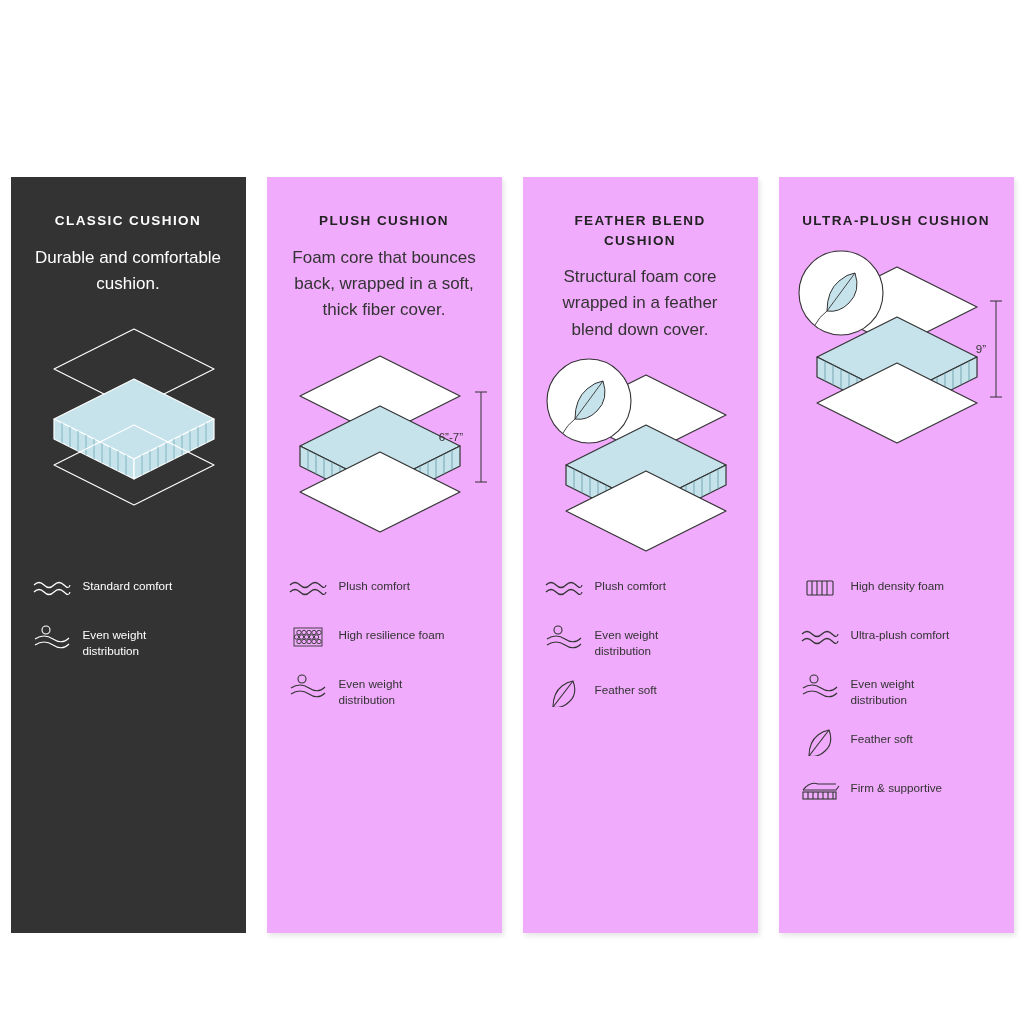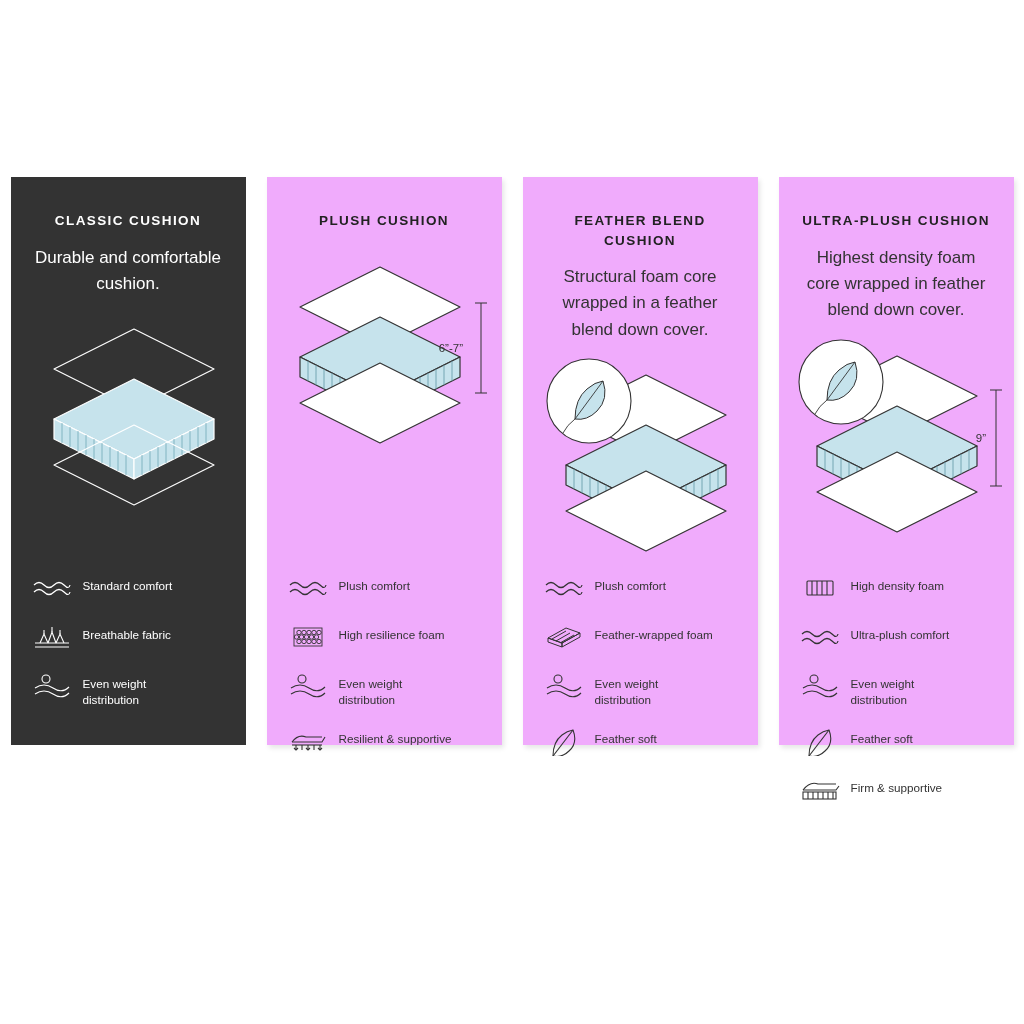--- a/index.html
+++ b/index.html
@@ -22,21 +22,21 @@
     position: absolute;
     left: 0;
     top: 177px;
     width: 1024px;
     display: flex;
     justify-content: center;
     gap: 21px;
   }
   .card {
     width: 235px;
-    height: 568px;
+    height: 756px;
     position: relative;
     box-sizing: border-box;
     padding: 34px 18px 0 18px;
   }
   .card.dark {
     background: #333333;
     color: #ffffff;
   }
   .card.light {
     background: #f0abfc;
@@ -155,47 +155,33 @@
             <svg width="40" height="20" viewBox="0 0 40 20" fill="none" stroke="#ffffff" stroke-width="1.2">
               <path d="M2 7 q5 -5 10 0 t10 0 t10 0 t6 0"></path>
               <path d="M2 14 q5 -5 10 0 t10 0 t10 0 t6 0"></path>
             </svg>
           </span>
           <span class="feature-label">Standard comfort</span>
         </div>
         <div class="feature">
           <span class="feature-icon">
             <svg width="40" height="28" viewBox="0 0 40 28" fill="none" stroke="#ffffff" stroke-width="1.1">
-              <path d="M3 20 h34"></path>
-              <path d="M3 24 h34"></path>
-              <path d="M8 20 l4 -9 l4 9"></path>
-                <path d="M16 20 l4 -11 l4 11"></path>
-                <path d="M24 20 l4 -9 l4 9"></path>
-              <path d="M12 11 v-4"></path>
-                <path d="M20 9 v-5"></path>
-                <path d="M28 11 v-4"></path>
-            </svg>
-          </span>
-          <span class="feature-label">Breathable fabric</span>
-        </div>
-        <div class="feature">
-          <span class="feature-icon">
-            <svg width="40" height="28" viewBox="0 0 40 28" fill="none" stroke="#ffffff" stroke-width="1.1">
               <circle cx="14" cy="7" r="4"></circle>
               <path d="M3 16 q9 -6 18 0 t16 -1"></path>
               <path d="M3 22 q9 -6 18 0 t16 -1"></path>
             </svg>
           </span>
           <span class="feature-label">Even weight distribution</span>
         </div>
       </div>
     </div>
 
     <div class="card light">
       <div class="card-title">PLUSH CUSHION</div>
+      <div class="card-desc">Foam core that bounces back, wrapped in a soft, thick fiber cover.</div>
 
       <div class="diagram">
         <svg width="215" height="205" viewBox="0 0 215 205">
           <g fill="none" stroke="#333333" stroke-width="1.2" stroke-linejoin="round">
             <polygon points="95,22 175,62 95,102 15,62" fill="#ffffff"></polygon>
             <polygon points="95,72 175,112 95,152 15,112" fill="#c6e3ec"></polygon>
             <polygon points="15,112 95,152 95,172 15,132" fill="#c6e3ec"></polygon>
             <polygon points="175,112 95,152 95,172 175,132" fill="#c6e3ec"></polygon>
             <g stroke="#5f97a6" stroke-width="0.8">
               <line x1="23" y1="116" x2="23" y2="136"></line>
@@ -265,38 +251,20 @@
         <div class="feature">
           <span class="feature-icon">
             <svg width="40" height="28" viewBox="0 0 40 28" fill="none" stroke="#333333" stroke-width="1.1">
               <circle cx="14" cy="7" r="4"></circle>
               <path d="M3 16 q9 -6 18 0 t16 -1"></path>
               <path d="M3 22 q9 -6 18 0 t16 -1"></path>
             </svg>
           </span>
           <span class="feature-label">Even weight distribution</span>
         </div>
-        <div class="feature">
-          <span class="feature-icon">
-            <svg width="40" height="28" viewBox="0 0 40 28" fill="none" stroke="#333333" stroke-width="1.1">
-              <path d="M4 15 h30 l3 -5"></path>
-              <path d="M4 15 q6 -8 14 -5 l16 0"></path>
-              <path d="M4 18 h30"></path>
-              <path d="M8 18 v5"></path>
-                <path d="M14 18 v5"></path>
-                <path d="M20 18 v5"></path>
-                <path d="M26 18 v5"></path>
-                <path d="M32 18 v5"></path>
-              <path d="M8 23 l-2 -2 M8 23 l2 -2"></path>
-                <path d="M20 23 l-2 -2 M20 23 l2 -2"></path>
-                <path d="M32 23 l-2 -2 M32 23 l2 -2"></path>
-            </svg>
-          </span>
-          <span class="feature-label">Resilient &amp; supportive</span>
-        </div>
       </div>
     </div>
 
     <div class="card light">
       <div class="card-title">FEATHER BLEND CUSHION</div>
       <div class="card-desc">Structural foam core wrapped in a feather blend down cover.</div>
 
       <div class="diagram">
         <svg width="215" height="205" viewBox="0 0 215 205">
           <g fill="none" stroke="#333333" stroke-width="1.2" stroke-linejoin="round">
@@ -344,31 +312,20 @@
           <span class="feature-icon">
             <svg width="40" height="20" viewBox="0 0 40 20" fill="none" stroke="#333333" stroke-width="1.2">
               <path d="M2 7 q5 -5 10 0 t10 0 t10 0 t6 0"></path>
               <path d="M2 14 q5 -5 10 0 t10 0 t10 0 t6 0"></path>
             </svg>
           </span>
           <span class="feature-label">Plush comfort</span>
         </div>
         <div class="feature">
           <span class="feature-icon">
-            <svg width="44" height="30" viewBox="0 0 44 30" fill="none" stroke="#333333" stroke-width="1">
-              <polygon points="6,16 24,6 38,11 20,21"></polygon>
-              <polygon points="6,16 20,21 20,25 6,20"></polygon>
-              <polygon points="38,11 20,21 20,25 38,15"></polygon>
-              <path d="M10 17 l14 -8 M14 19 l14 -8 M18 21 l14 -8"></path>
-            </svg>
-          </span>
-          <span class="feature-label">Feather-wrapped foam</span>
-        </div>
-        <div class="feature">
-          <span class="feature-icon">
             <svg width="40" height="28" viewBox="0 0 40 28" fill="none" stroke="#333333" stroke-width="1.1">
               <circle cx="14" cy="7" r="4"></circle>
               <path d="M3 16 q9 -6 18 0 t16 -1"></path>
               <path d="M3 22 q9 -6 18 0 t16 -1"></path>
             </svg>
           </span>
           <span class="feature-label">Even weight distribution</span>
         </div>
         <div class="feature">
           <span class="feature-icon">
@@ -377,21 +334,20 @@
               <path d="M9 30 L29 4"></path>
             </svg>
           </span>
           <span class="feature-label">Feather soft</span>
         </div>
       </div>
     </div>
 
     <div class="card light">
       <div class="card-title">ULTRA-PLUSH CUSHION</div>
-      <div class="card-desc">Highest density foam core wrapped in feather blend down cover.</div>
 
       <div class="diagram">
         <svg width="215" height="205" viewBox="0 0 215 205">
           <g fill="none" stroke="#333333" stroke-width="1.2" stroke-linejoin="round">
             <polygon points="100,22 180,62 100,102 20,62" fill="#ffffff"></polygon>
             <polygon points="100,72 180,112 100,152 20,112" fill="#c6e3ec"></polygon>
             <polygon points="20,112 100,152 100,172 20,132" fill="#c6e3ec"></polygon>
             <polygon points="180,112 100,152 100,172 180,132" fill="#c6e3ec"></polygon>
             <g stroke="#5f97a6" stroke-width="0.8">
               <line x1="28" y1="116" x2="28" y2="136"></line>

